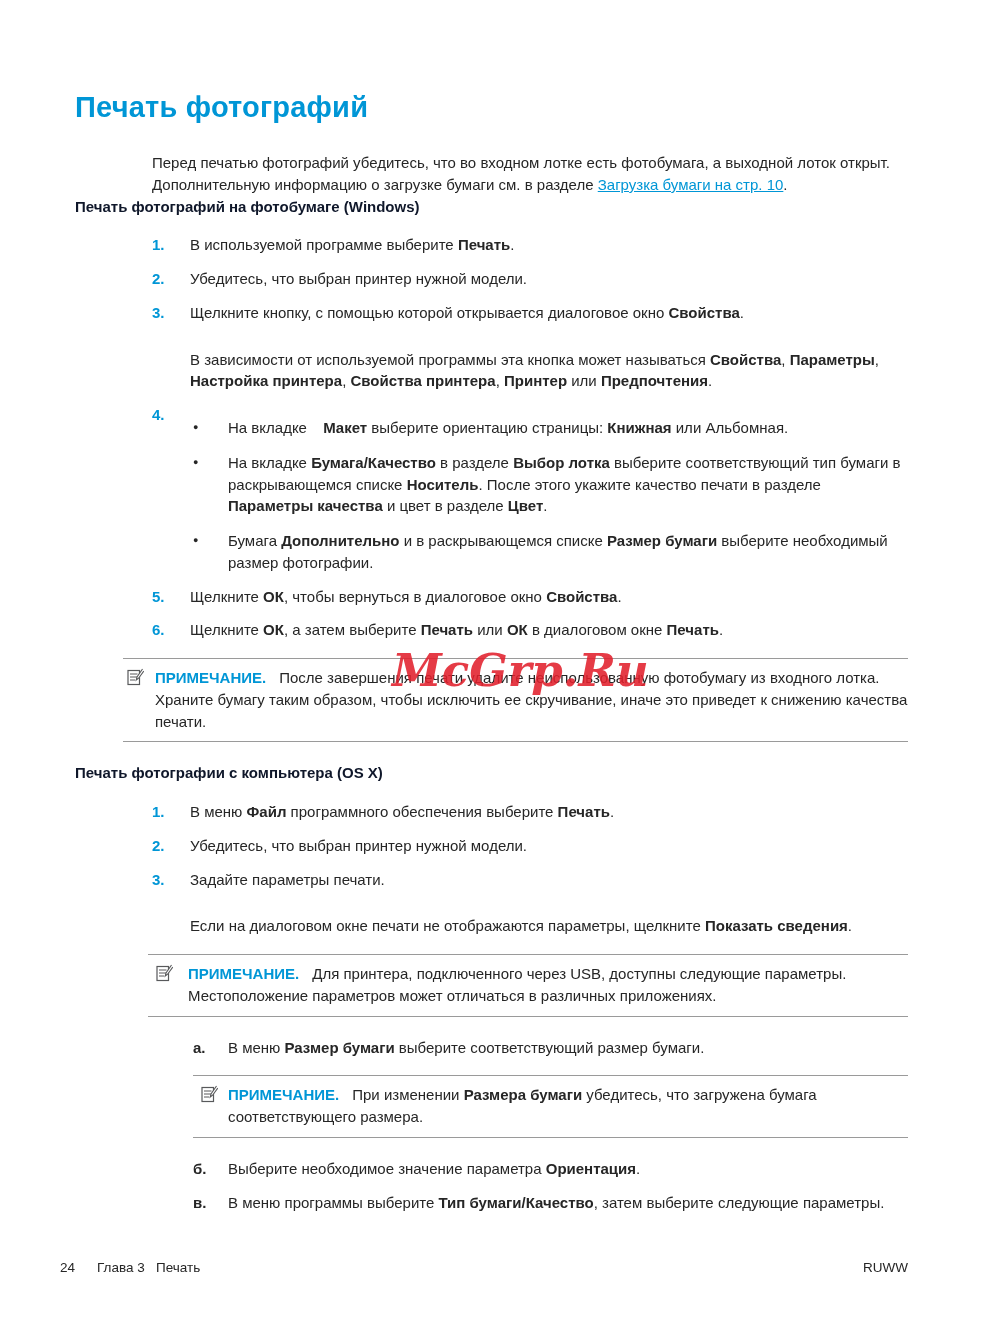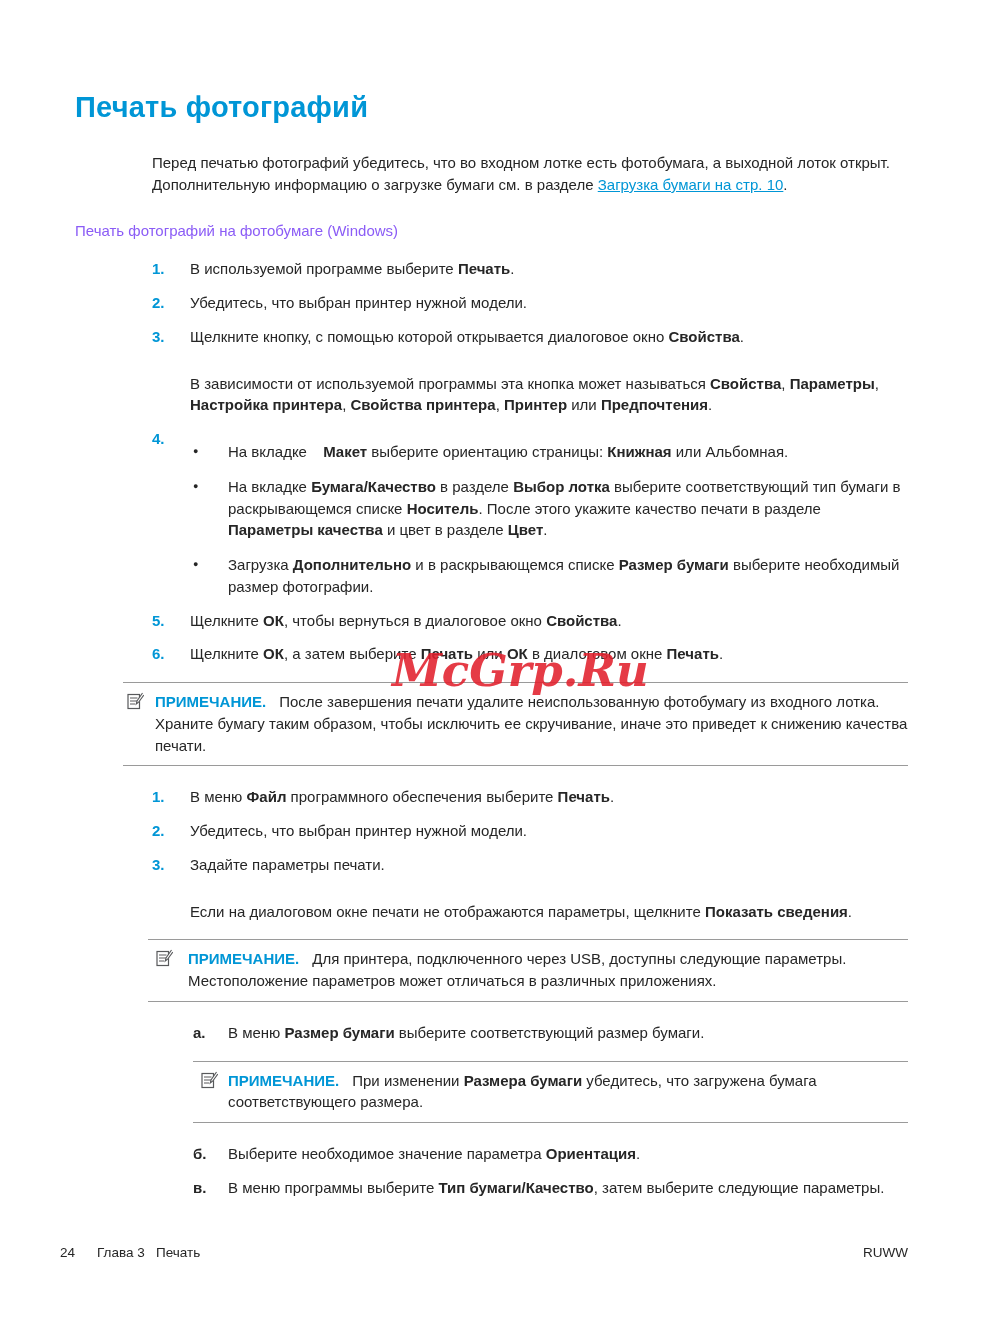--- a/index.html
+++ b/index.html
@@ -17,25 +17,25 @@
     padding: 86px 92px 0 75px;
     overflow: hidden;
   }
   h1.doc-title {
     font-size: 29px;
     font-weight: bold;
     color: #0096d6;
     margin-bottom: 24px;
     letter-spacing: 0.2px;
   }
-  .intro { margin-left: 77px; margin-bottom: 24px; }
+  .intro { margin-left: 77px; }
   .sec-heading {
     font-size: 15px;
-    font-weight: normal;
-    color: #8b5cf6;
+    font-weight: bold;
+    color: #0f172a;
     margin-bottom: 17px;
   }
   .steps { margin-left: 77px; }
   .step { display: flex; margin-bottom: 12px; }
   .step-num {
     flex: 0 0 38px;
     font-weight: bold;
     color: #0096d6;
   }
   .substep .step-num { color: #262626; flex: 0 0 35px; }
@@ -82,21 +82,21 @@
     font-style: italic;
     font-size: 45px;
     color: rgba(225, 32, 44, 0.88);
     pointer-events: none;
     white-space: nowrap;
   }
   .footer {
     position: absolute;
     left: 60px;
     right: 92px;
-    bottom: 68px;
+    bottom: 53px;
     display: flex;
     justify-content: space-between;
     font-size: 13.5px;
     color: #262626;
   }
   .footer-left { display: flex; gap: 22px; }
 </style>
 </head>
 <body>
 
@@ -143,21 +143,21 @@
         </div>
         <div class="bullet">
           <span class="bullet-dot">●</span>
           <div class="bullet-body">
               <p><span>На вкладке </span><span style="font-weight: bold;">Бумага/Качество</span><span> в разделе </span><span style="font-weight: bold;">Выбор лотка</span><span> выберите соответствующий тип бумаги в раскрывающемся списке </span><span style="font-weight: bold;">Носитель</span><span>. После этого укажите качество печати в разделе </span><span style="font-weight: bold;">Параметры качества</span><span> и цвет в разделе </span><span style="font-weight: bold;">Цвет</span><span>.</span></p>
             </div>
         </div>
         <div class="bullet">
           <span class="bullet-dot">●</span>
           <div class="bullet-body">
-              <p><span>Загрузка </span><span style="font-weight: bold;">Дополнительно</span><span> и в раскрывающемся списке </span><span style="font-weight: bold;">Размер бумаги</span><span> выберите необходимый размер фотографии.</span></p>
+              <p><span>Бумага </span><span style="font-weight: bold;">Дополнительно</span><span> и в раскрывающемся списке </span><span style="font-weight: bold;">Размер бумаги</span><span> выберите необходимый размер фотографии.</span></p>
             </div>
         </div>
       </div>
     </div>
 
     <div class="step">
       <span class="step-num">5.</span>
       <div class="step-body">
           <p><span>Щелкните </span><span style="font-weight: bold;">ОК</span><span>, чтобы вернуться в диалоговое окно </span><span style="font-weight: bold;">Свойства</span><span>.</span></p>
         </div>
@@ -178,20 +178,21 @@
         <rect x="1" y="2.5" width="11.5" height="14" stroke="#58595b" stroke-width="1.2" fill="none"></rect>
         <line x1="3" y1="6" x2="10.5" y2="6" stroke="#58595b" stroke-width="1"></line>
         <line x1="3" y1="9" x2="10.5" y2="9" stroke="#58595b" stroke-width="1"></line>
         <line x1="3" y1="12" x2="8" y2="12" stroke="#58595b" stroke-width="1"></line>
         <path d="M15.5 1 L10 9 L9.2 12 L11.6 10.2 L16.8 3" stroke="#58595b" stroke-width="1.1" fill="#ffffff"></path>
       </svg>
     </span>
     <p><span class="note-label">ПРИМЕЧАНИЕ.</span><span><span>После завершения печати удалите неиспользованную фотобумагу из входного лотка. Храните бумагу таким образом, чтобы исключить ее скручивание, иначе это приведет к снижению качества печати.</span></span></p>
   </div>
 
+  <h2 class="sec-heading">Печать фотографии с компьютера (OS X)</h2>
 
   <div class="steps">
 
     <div class="step">
       <span class="step-num">1.</span>
       <div class="step-body">
           <p><span>В меню </span><span style="font-weight: bold;">Файл</span><span> программного обеспечения выберите </span><span style="font-weight: bold;">Печать</span><span>.</span></p>
         </div>
     </div>
 

